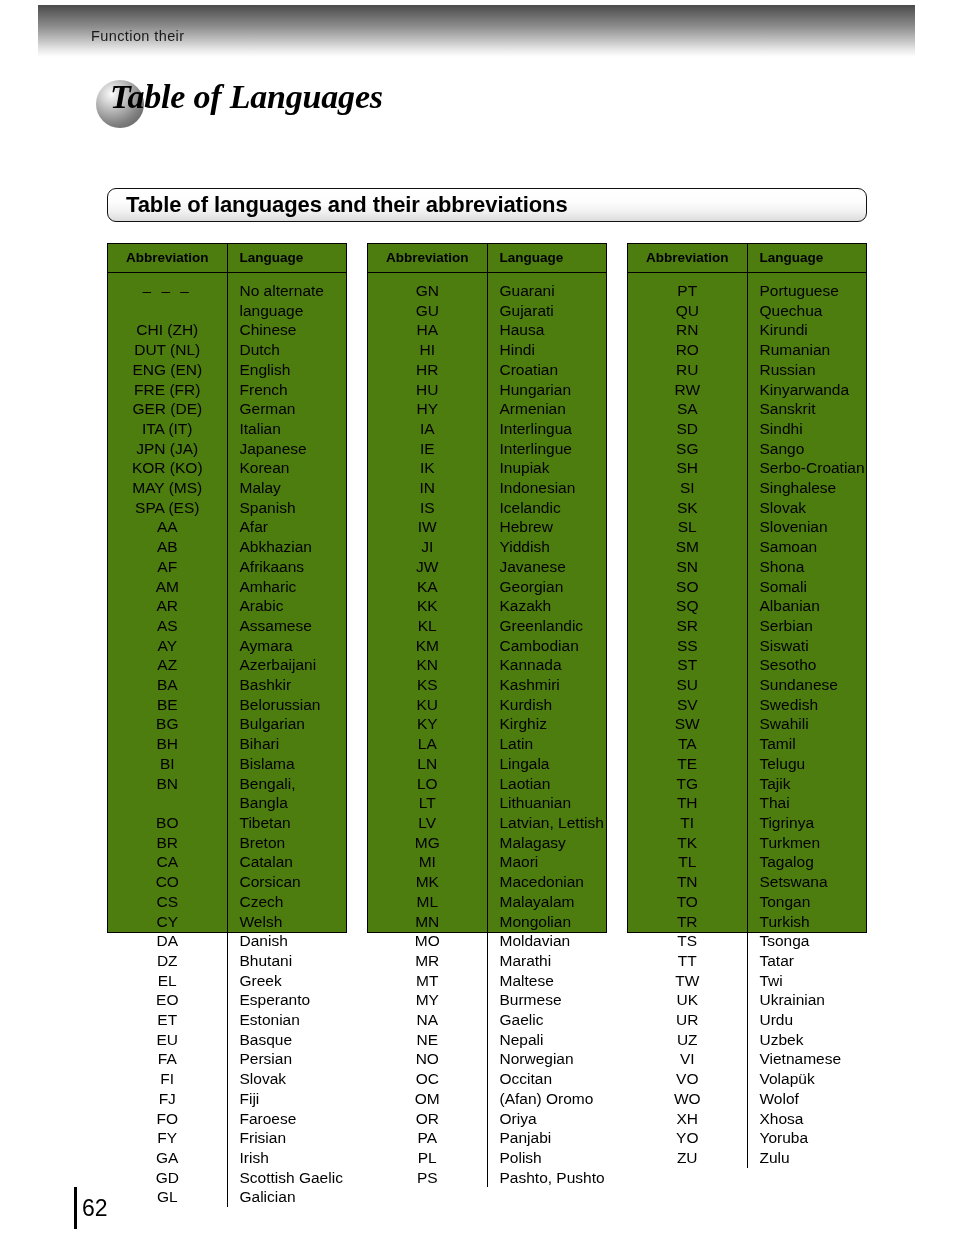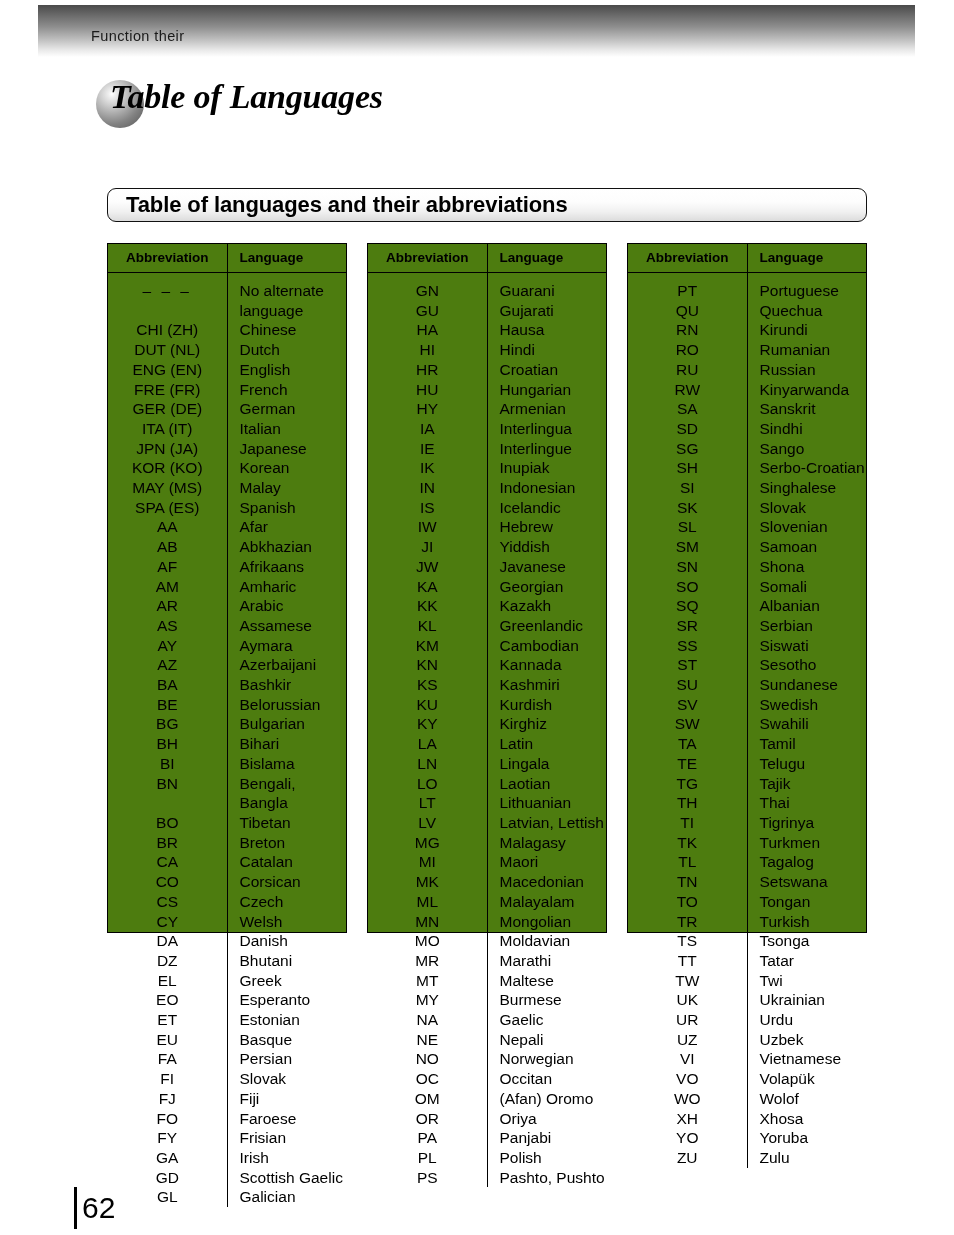--- a/index.html
+++ b/index.html
@@ -170,21 +170,21 @@
     height: 44px;
     display: flex;
     align-items: center;
   }
   #page-number-rule {
     width: 3px;
     height: 42px;
     background: #000000;
   }
   #page-number-text {
-    font-size: 30px;
+    font-size: 23px;
     color: #000000;
     margin-left: 5px;
     line-height: 1;
   }
 </style>
 </head>
 <body>
 
 <div id="header-banner"></div>
 <div id="header-label">Function their</div>

